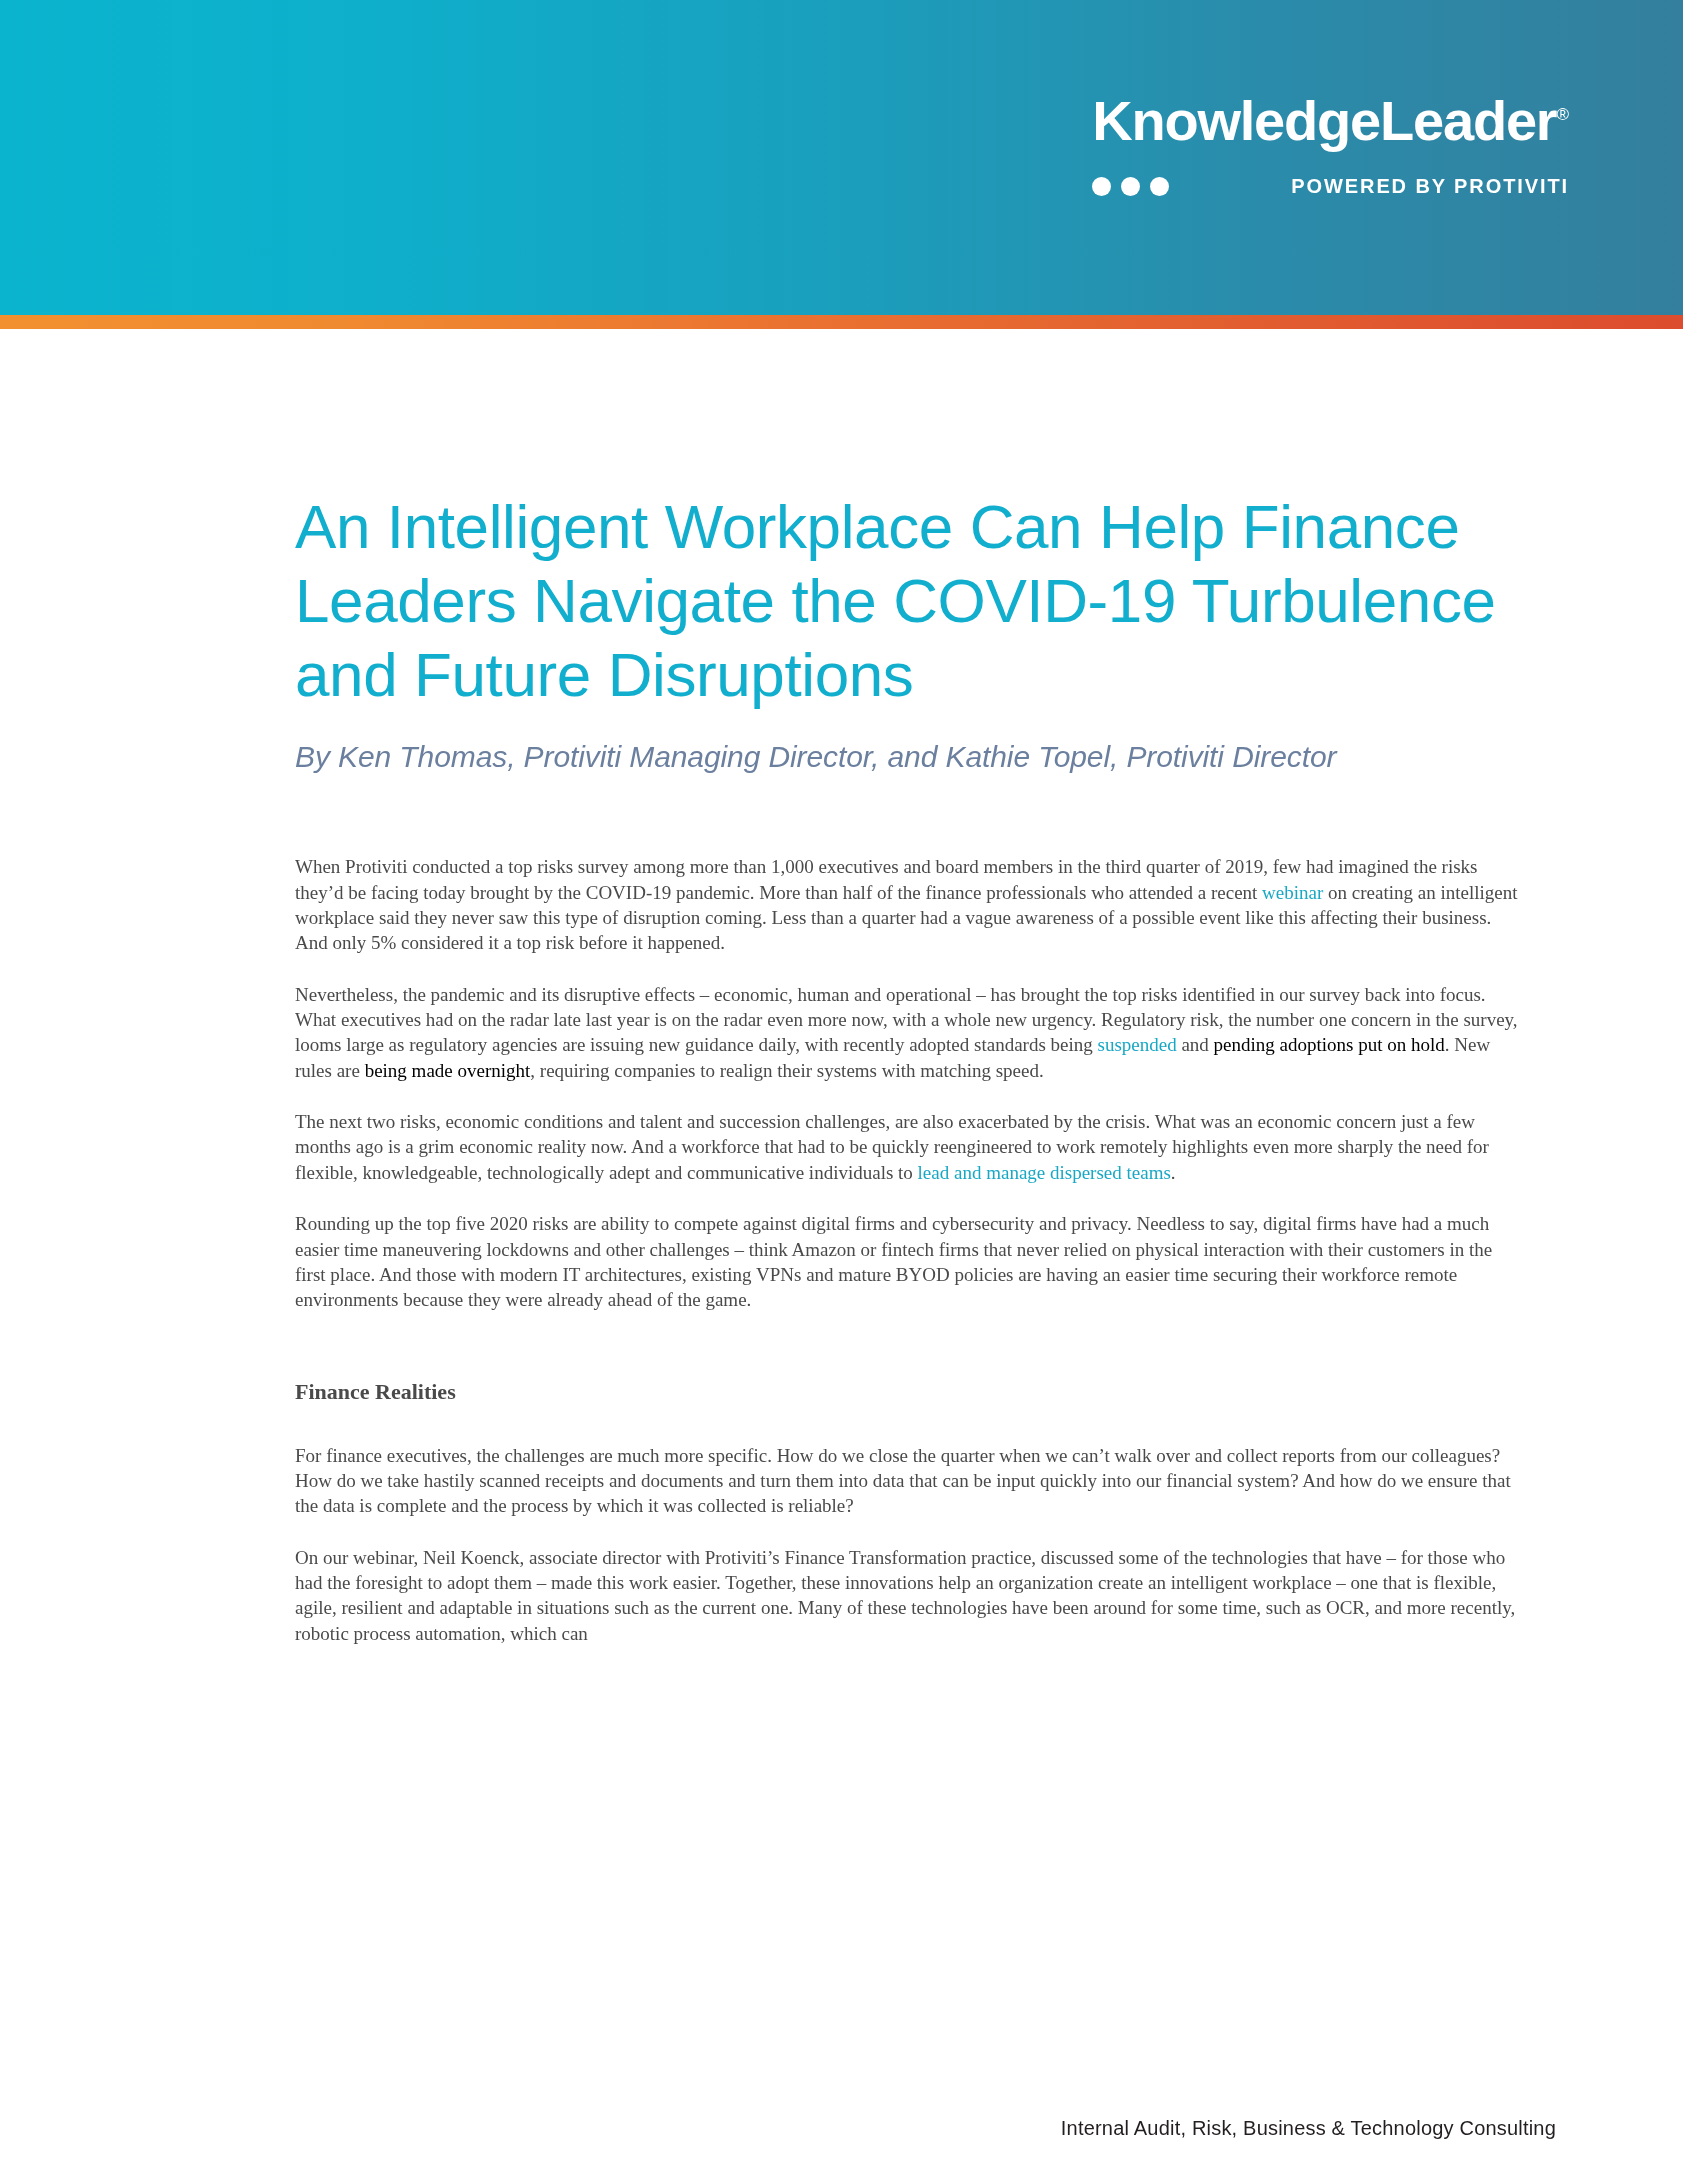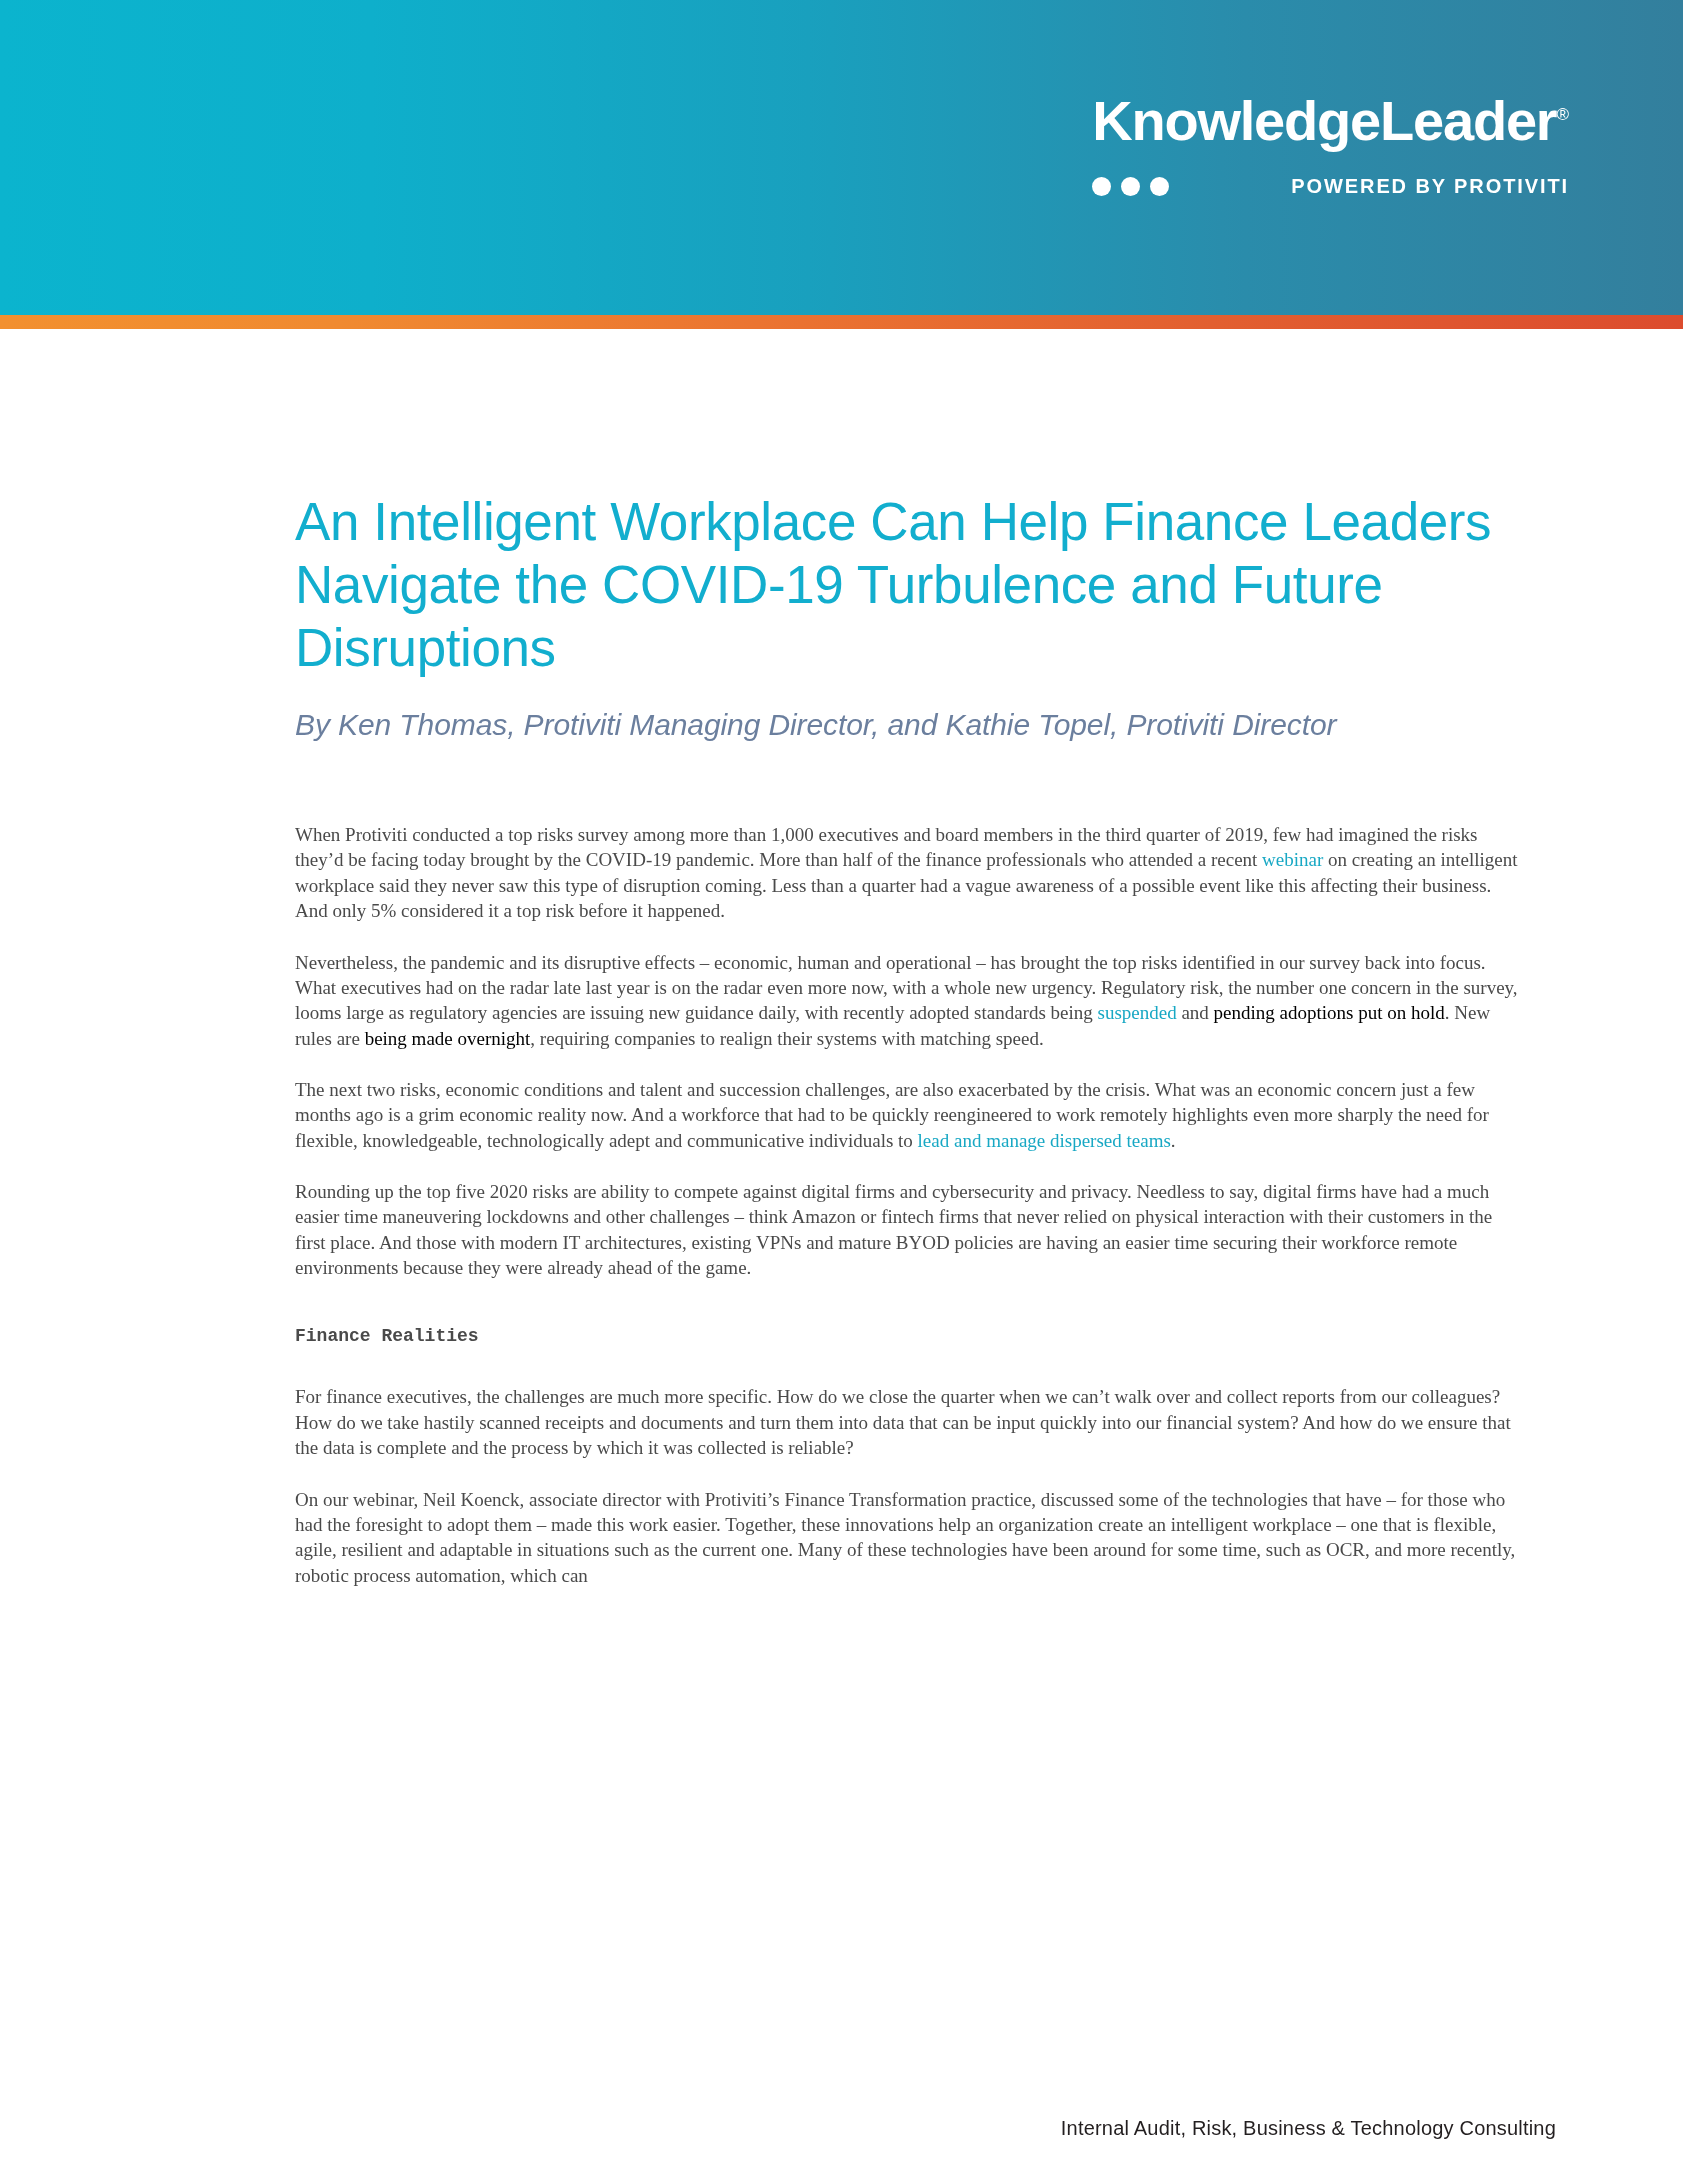--- a/index.html
+++ b/index.html
@@ -105,21 +105,21 @@
 
   .content {
     position: absolute;
     left: 295px;
     top: 161px;
     width: 1228px;
   }
 
   .doc-title {
     font-family: "Liberation Sans", sans-serif;
-    font-size: 53px;
+    font-size: 62px;
     line-height: 1.19;
     font-weight: normal;
     color: #12AECE;
     letter-spacing: -0.4px;
     margin-bottom: 26px;
   }
 
   .doc-byline {
     font-family: "Liberation Sans", sans-serif;
     font-size: 30px;
@@ -136,25 +136,25 @@
     font-size: 19px;
     line-height: 1.335;
     color: #4A4A4A;
     margin-bottom: 26px;
     text-align: left;
   }
 
   .body-text p:last-child { margin-bottom: 0; }
 
   .section-head {
-    font-family: Liberation Mono, monospace;
-    font-size: 18px;
+    font-family: Liberation Serif, serif;
+    font-size: 22px;
     font-weight: bold;
     color: #4A4A4A;
-    margin-top: 46px;
+    margin-top: 66px;
     margin-bottom: 38px;
   }
 
   a.lnk {
     color: #18A8C4;
     text-decoration: none;
   }
   a.lnk.teal {
     color: #000000;
   }

